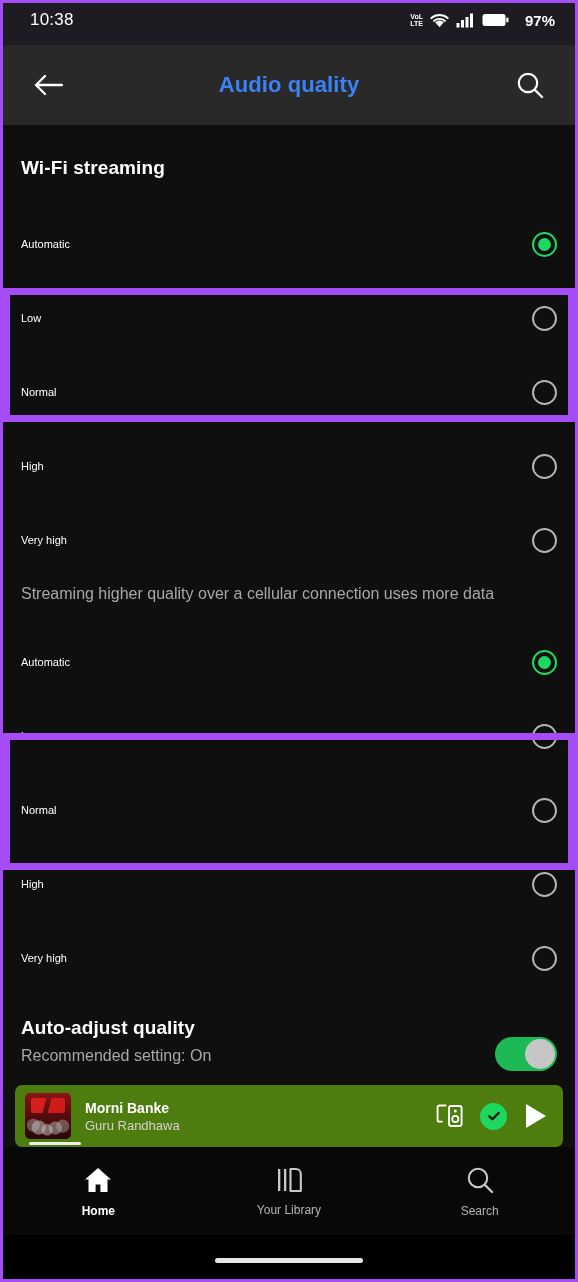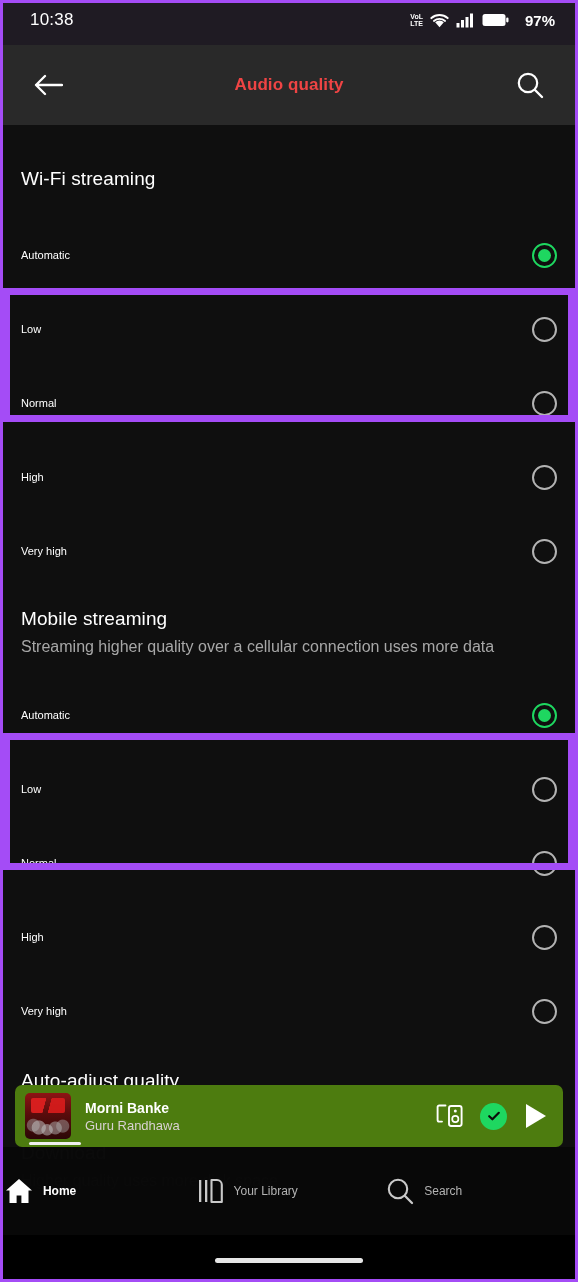--- a/index.html
+++ b/index.html
@@ -31,33 +31,33 @@
   .battpct{color:#fff;font-size:15px;font-weight:700;margin-left:9px;text-align:right;}
   svg{display:block;}
   
   .appbar{
     position:absolute;left:0;top:42px;right:0;height:80px;
     background:#292929;
     display:flex;align-items:center;
     box-sizing:border-box;padding:0 24px;
   }
   .appbar .title{
-    flex:1;text-align:center;color:#ef4444;font-size:17px;font-weight:700;
+    flex:1;text-align:center;color:#3b82f6;font-size:22px;font-weight:700;
     letter-spacing:.1px;
   }
   .iconbtn{width:42px;height:42px;display:flex;align-items:center;justify-content:center;cursor:pointer;}
   
   .content{
     position:absolute;left:0;top:122px;right:0;bottom:0;
     background:#0f0f0f;
     overflow:hidden;
   }
   .section-title{
-    color:#fff;font-size:19px;font-weight:400;
-    padding:43px 18px 0 18px;letter-spacing:.1px;
+    color:#fff;font-size:19px;font-weight:700;
+    padding:32px 18px 0 18px;letter-spacing:.1px;
   }
   .section-sub{
     color:#a7a7a7;font-size:16px;
     padding:8px 18px 0 18px;
   }
   .row{
     height:74px;display:flex;align-items:center;justify-content:space-between;
     padding:0 18px;box-sizing:border-box;cursor:pointer;
   }
   .row .label{color:#fff;font-size:11px;}
@@ -127,21 +127,21 @@
     position:absolute;left:14px;bottom:2px;width:52px;height:3px;
     background:#efefef;border-radius:2px;
   }
   
   .bottomnav{
     position:absolute;left:0;right:0;bottom:44px;height:88px;
     background:rgba(8,8,8,.97);
     display:flex;align-items:center;justify-content:space-around;
   }
   .navitem{
-    display:flex;flex-direction:row;align-items:center;gap:9px;cursor:pointer;
+    display:flex;flex-direction:column;align-items:center;gap:9px;cursor:pointer;
     width:33%;
   }
   .navitem .navlabel{font-size:12px;color:#b3b3b3;}
   .navitem.active .navlabel{color:#fff;font-weight:700;}
   
   .gesture{
     position:absolute;left:50%;transform:translateX(-50%);bottom:16px;
     width:148px;height:5px;border-radius:3px;background:#e6e6e6;
   }
   .homebar-area{
@@ -222,21 +222,20 @@
     </div>
     <div class="row">
       <div class="label">High</div>
       <div class="radio"></div>
     </div>
     <div class="row">
       <div class="label">Very high</div>
       <div class="radio"></div>
     </div>
 
-    <div class="section-title" style="padding-top:20px;">Mobile streaming</div>
     <div class="section-sub">Streaming higher quality over a cellular connection uses more data</div>
 
     <div class="row" style="margin-top:22px;">
       <div class="label">Automatic</div>
       <div class="radio on"></div>
     </div>
     <div class="row">
       <div class="label">Low</div>
       <div class="radio"></div>
     </div>

